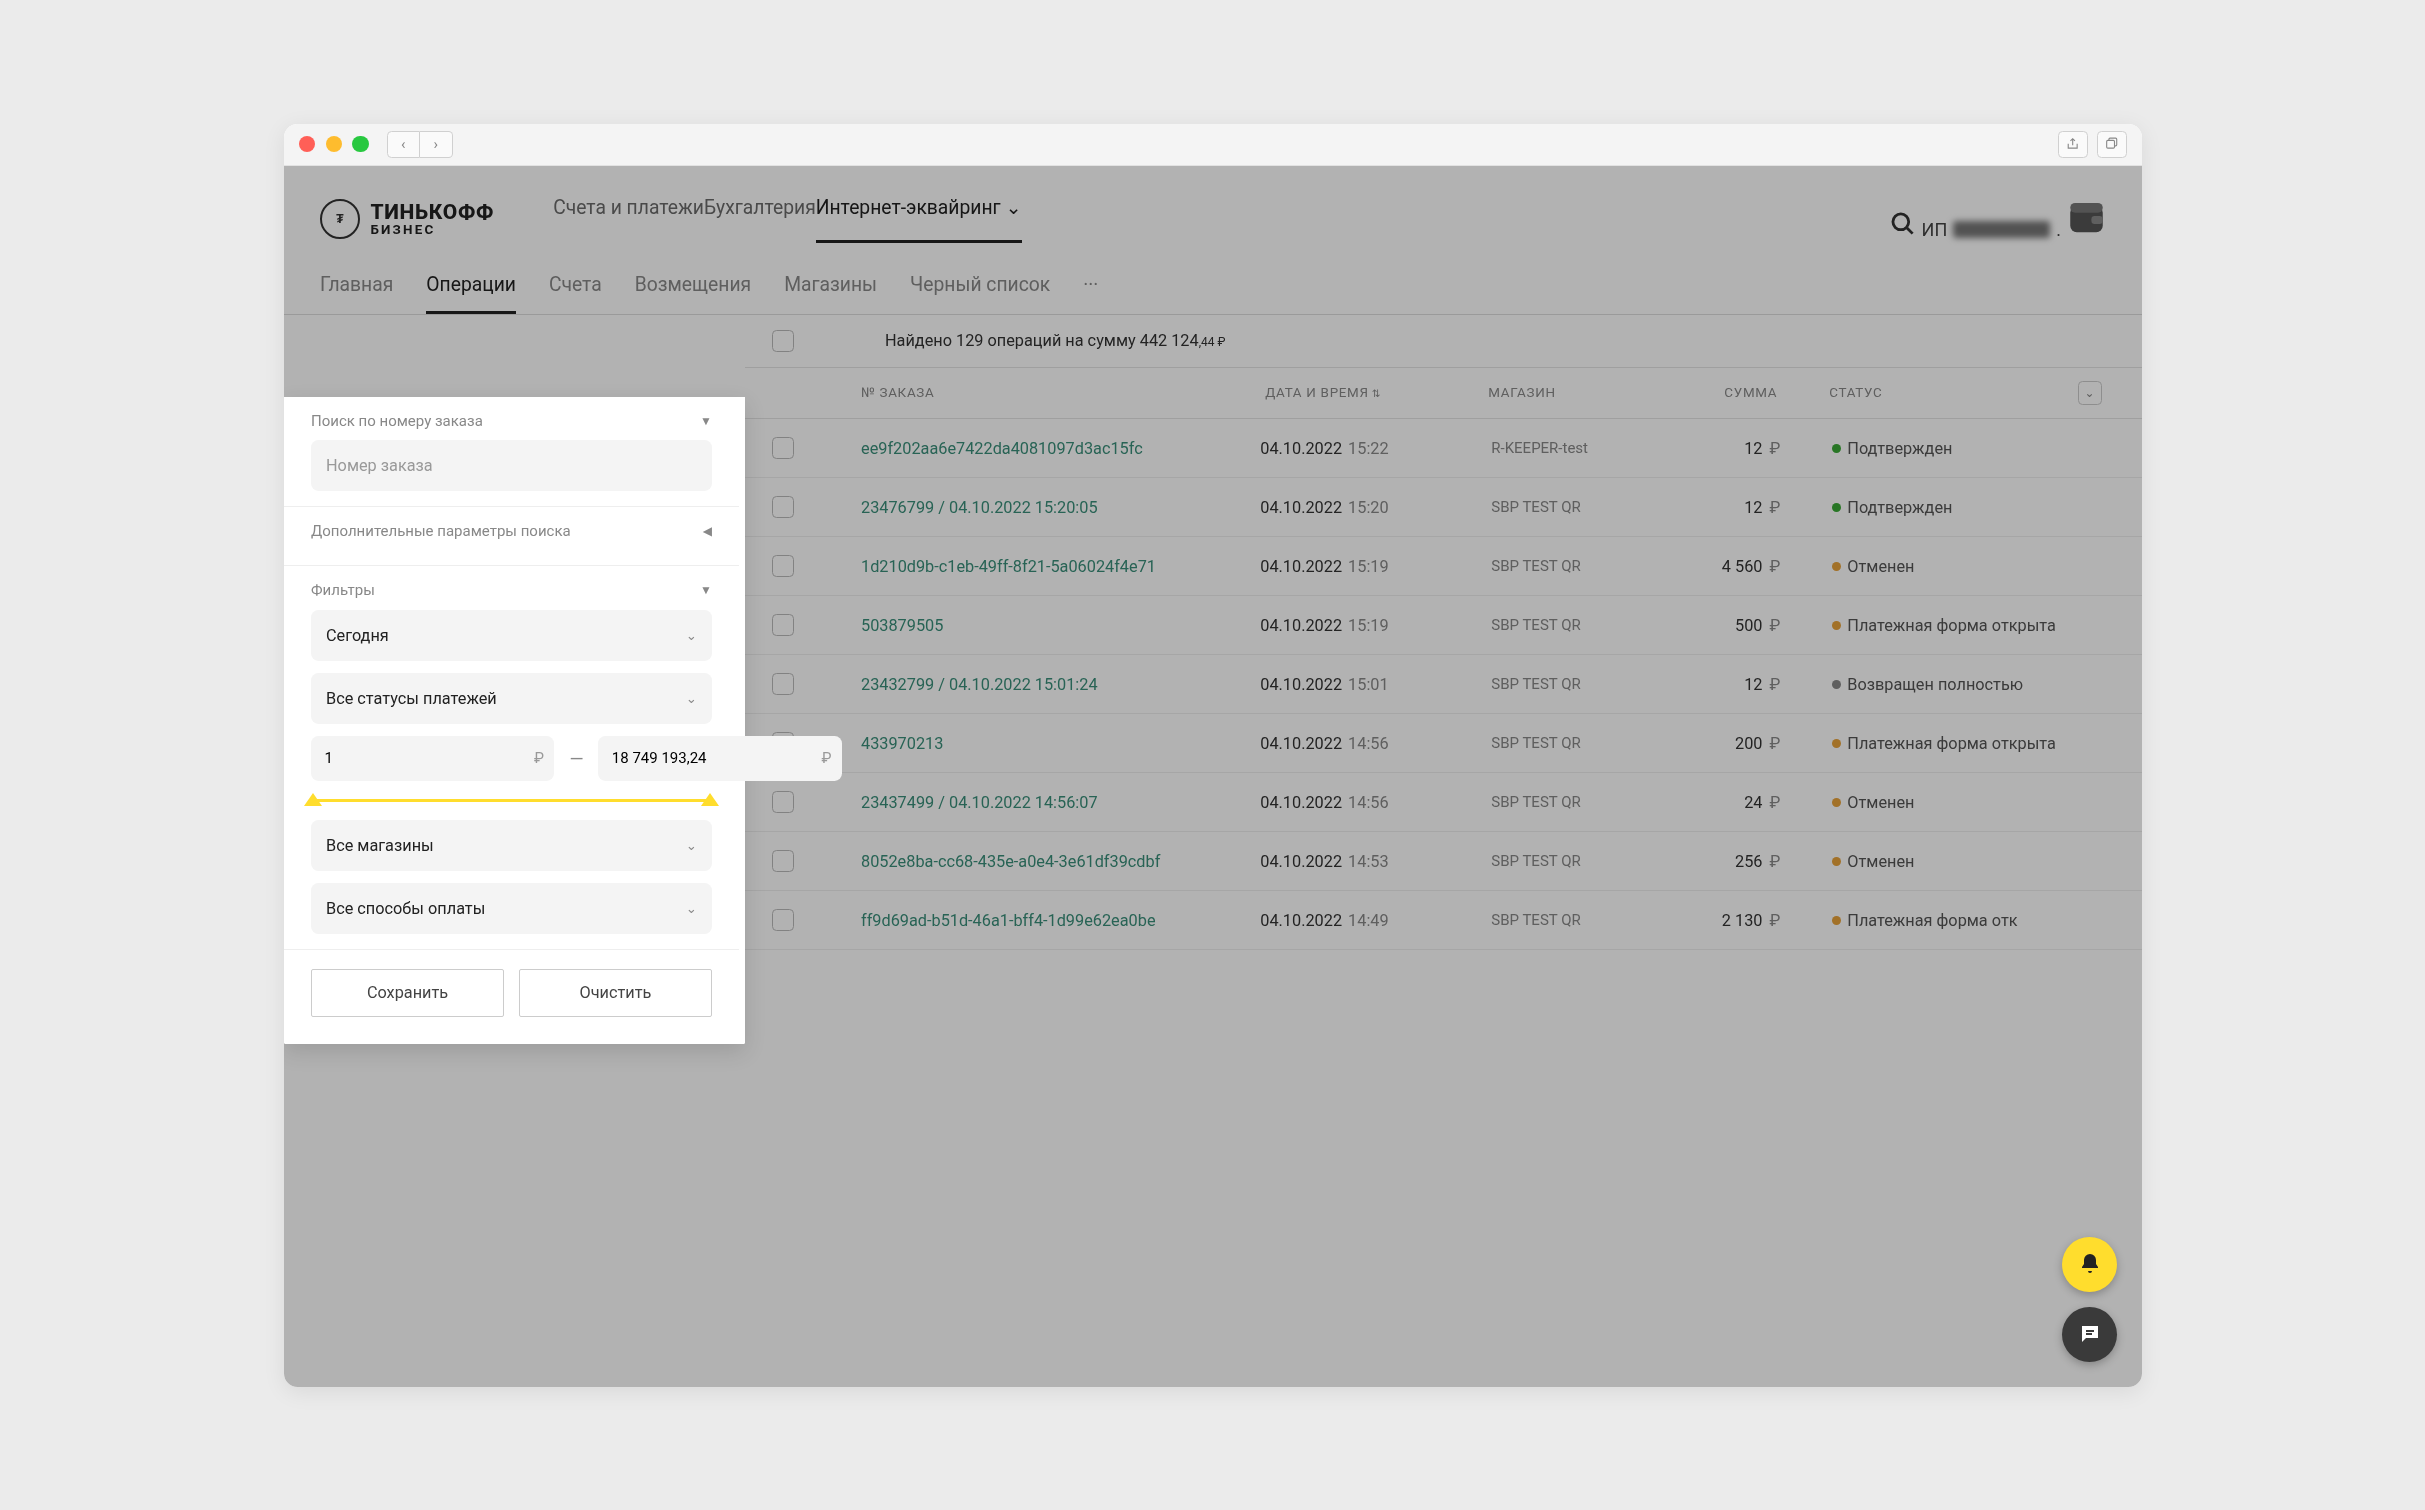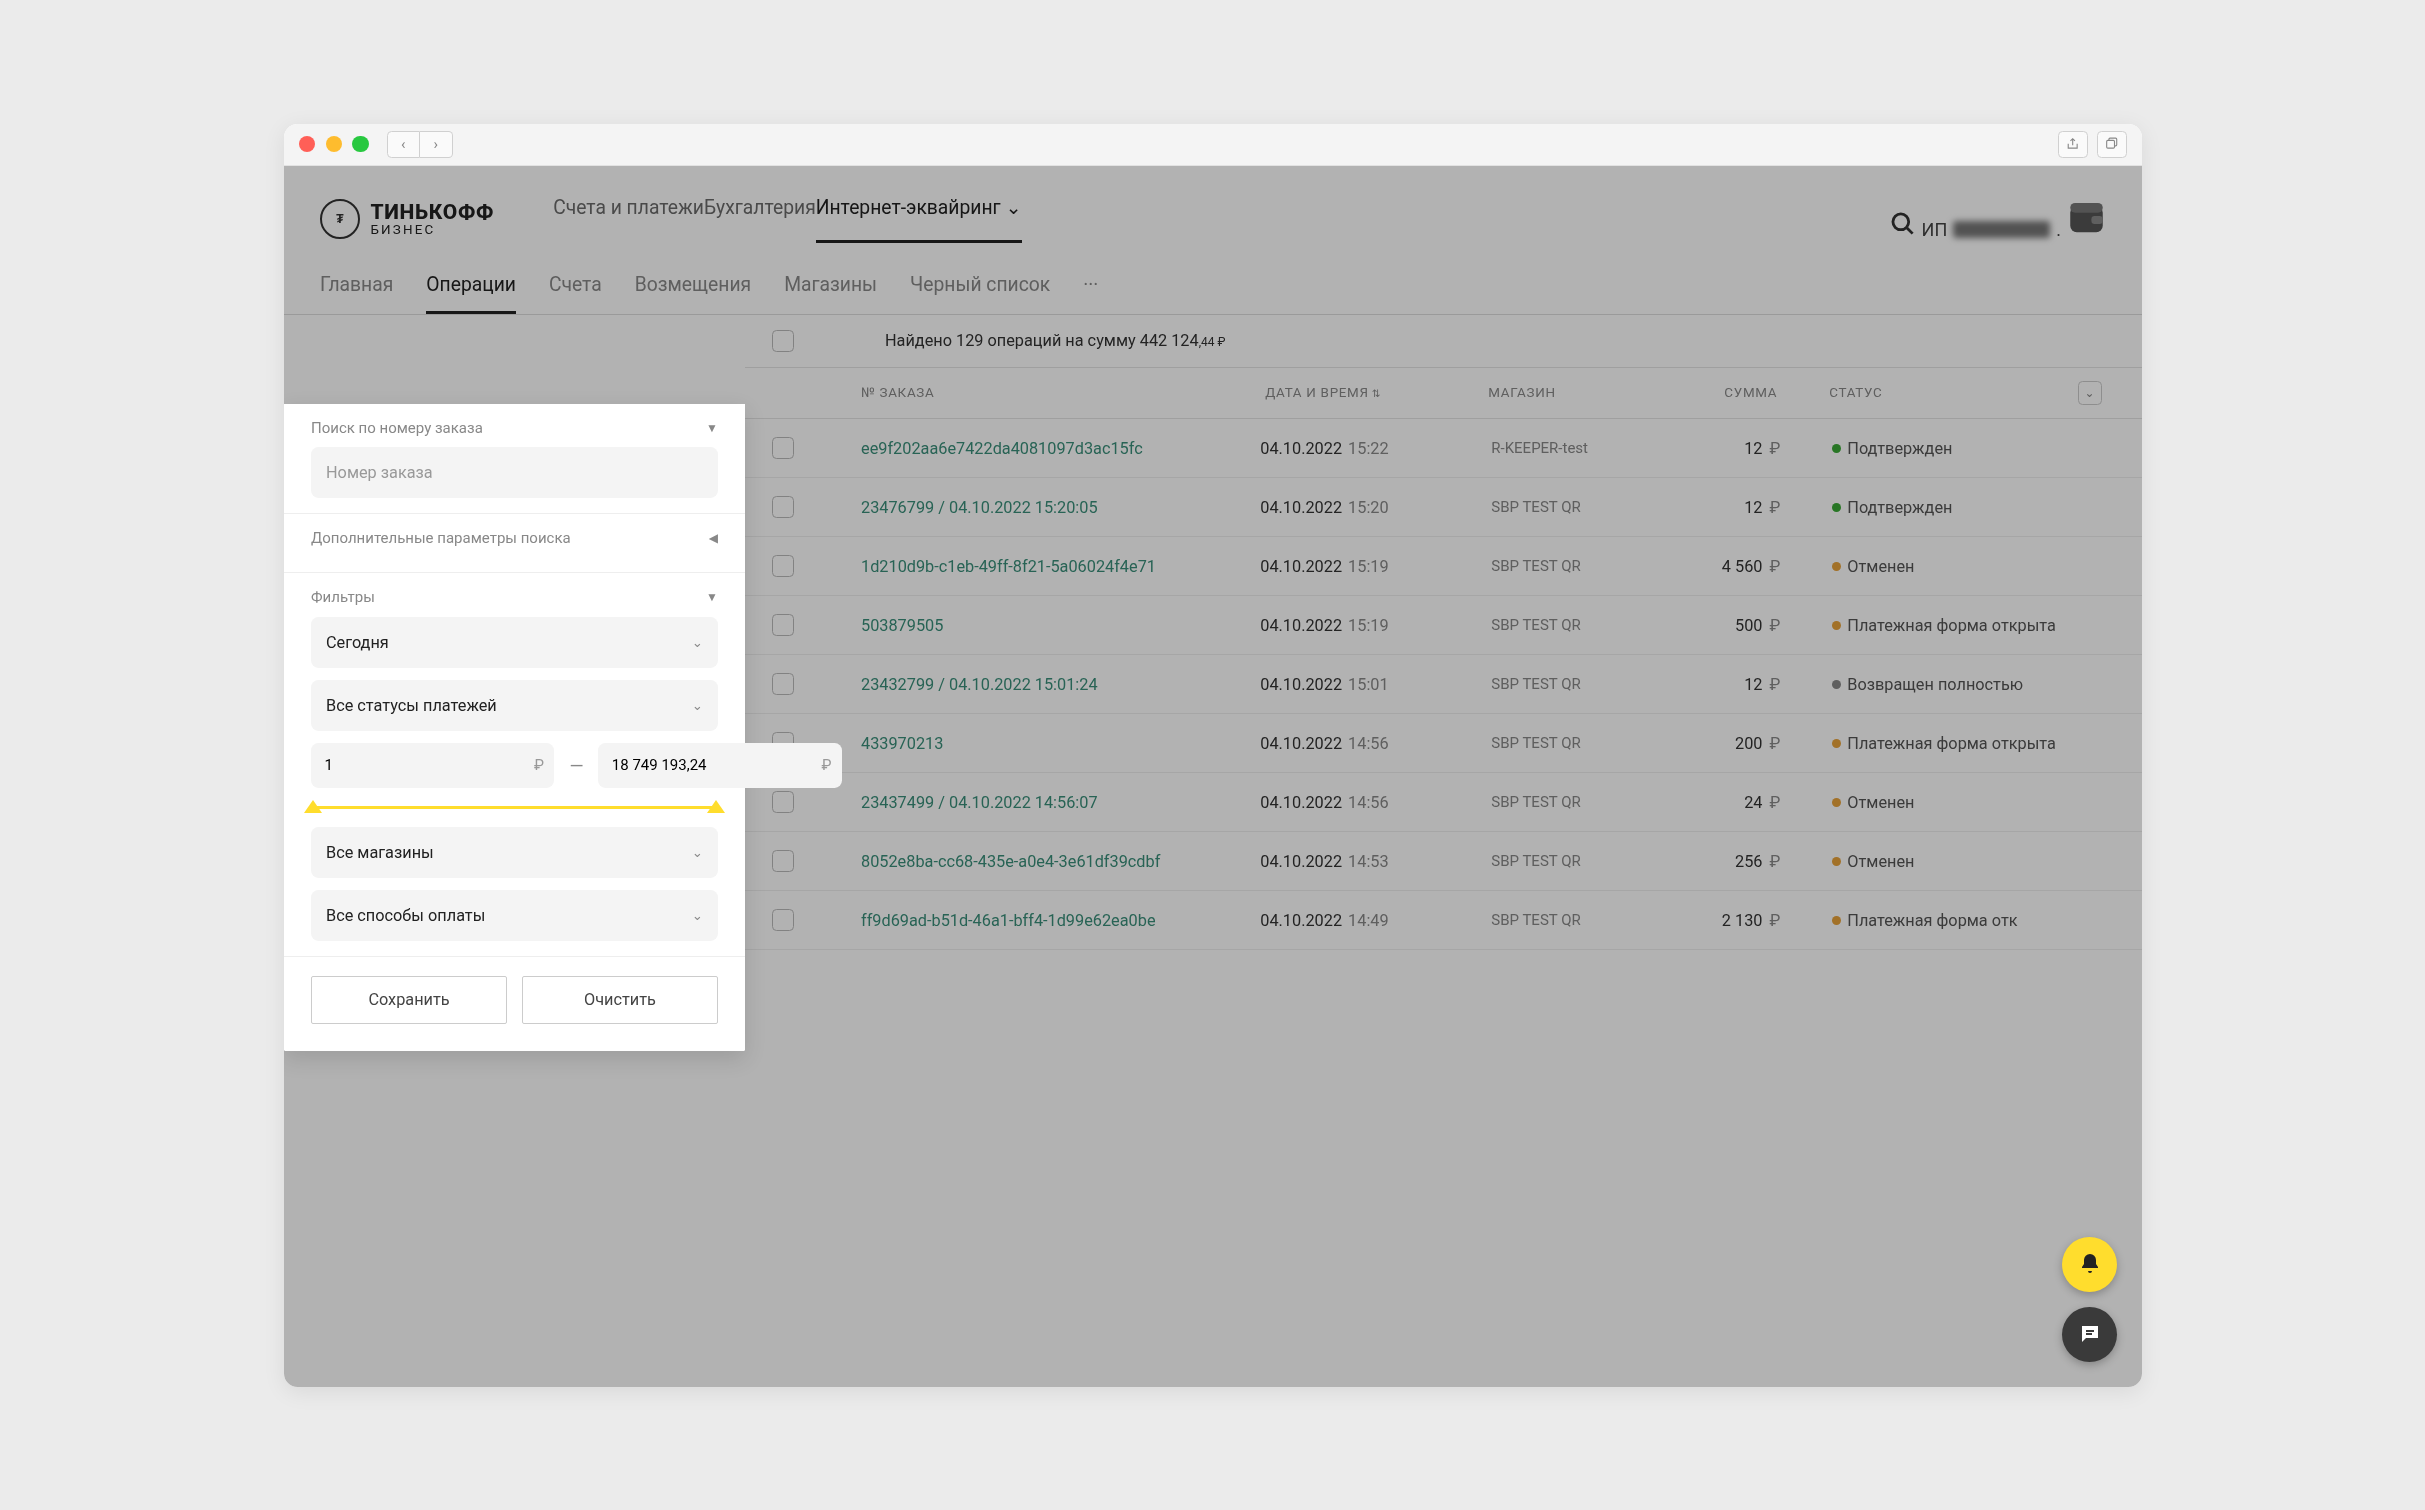--- a/index.html
+++ b/index.html
@@ -17,36 +17,36 @@
   .nav-btn:last-child { border-radius: 0 4.5px 4.5px 0; border-left: none; }
   .titlebar-right { margin-left: auto; display: flex; gap: 9px; }
   .titlebar-icon-btn { width: 30px; height: 27px; border: 0.7px solid #d0d0d0; border-radius: 4.5px; background: #fafafa; color: #888; display:flex; align-items:center; justify-content:center; }
   .app { position: relative; height: calc(100% - 42px); background: #fff; }
   .scrim { position: absolute; inset: 0; background: rgba(0,0,0,0.30); z-index: 5; }
   .header { display: flex; align-items: center; padding: 18px 36px 0 36px; height: 89px; }
   .logo { display: flex; align-items: center; gap: 10.4px; }
   .logo-emblem { width: 40px; height: 40px; border: 2.2px solid #333; border-radius: 50%; display:flex; align-items:center; justify-content:center; font-weight:700; color:#333; }
   .logo-text { line-height: 1; }
   .logo-text .t1 { font-weight: 800; letter-spacing: 0.7px; font-size: 21px; color:#222; }
-  .logo-text .t2 { font-weight: 400; letter-spacing: 2.2px; font-size: 13.4px; color:#222; }
+  .logo-text .t2 { font-weight: 700; letter-spacing: 2.2px; font-size: 13.4px; color:#222; }
   .top-nav { display: flex; margin-left: 59px; font-size: 19.3px; color: #6b6b6b; }
   .top-nav .item { padding-bottom: 21px; }
   .top-nav .item.active { color: #222; border-bottom: 3px solid #222; }
   .header-right { margin-left: auto; display: flex; align-items: flex-end; gap: 6px; }
   .user-label { font-size: 18px; color:#444; display:flex; align-items:center; gap:6px; }
   .user-blur { width: 97px; height: 16.3px; background: #777; filter: blur(3px); border-radius: 3px; }
   .subnav { display: flex; gap: 33px; padding: 18px 36px 0 36px; font-size: 19.3px; color: #888; border-bottom: 0.7px solid #ddd; }
   .subnav .item { padding-bottom: 15px; }
   .subnav .item.active { color: #222; border-bottom: 3px solid #222; }
   .content { display: flex; height: calc(100% - 196px); }
   .sidebar { width: 461px; flex-shrink: 0; position: relative; }
   .sidebar-tabs { display: flex; gap: 30px; padding: 22px 27px 0 27px; font-size: 16.3px; font-weight: 600; letter-spacing: 0.7px; color: #aaa; border-bottom: 0.7px solid #e0e0e0; }
   .sidebar-tabs .tab { padding-bottom: 13.4px; }
   .sidebar-tabs .tab.active { color: #222; border-bottom: 4.5px solid #ffdd2d; }
-  .search-panel { position: absolute; top: 89px; left: 0; width: 461px; background: #fff; z-index: 20; padding: 0 0 27px 0; border-radius: 0 0 1.5px 1.5px; box-shadow: 0 7.4px 22px rgba(0,0,0,0.12); }
+  .search-panel { position: absolute; top: 82px; left: 0; width: 461px; background: #fff; z-index: 20; padding: 0 6px 27px 0; border-radius: 0 0 1.5px 1.5px; box-shadow: 0 7.4px 22px rgba(0,0,0,0.12); }
   .panel-section { padding: 15px 27px; border-bottom: 0.7px solid #eee; }
   .panel-section:last-of-type { border-bottom: none; }
   .section-head { display: flex; justify-content: space-between; align-items: center; font-size: 15px; color: #888; margin-bottom: 10.4px; }
   .section-head .chev { color:#888; font-size: 12px; }
   .input, .select { width: 100%; height: 51px; background: #f4f4f4; border: none; border-radius: 7.4px; padding: 0 15px; font-size: 16.3px; color: #222; display:flex; align-items:center; justify-content:space-between; }
   .input::placeholder { color: #999; }
   .select .chev { color:#888; font-size: 13.4px; }
   .range-row { display: flex; align-items: center; gap: 15px; margin-top: 12px; }
   .range-input { flex:1; height: 45px; background: #f4f4f4; border:none; border-radius:7.4px; padding: 0 31px 0 13.4px; font-size: 15px; }
   .range-wrap { position:relative; flex:1; }

